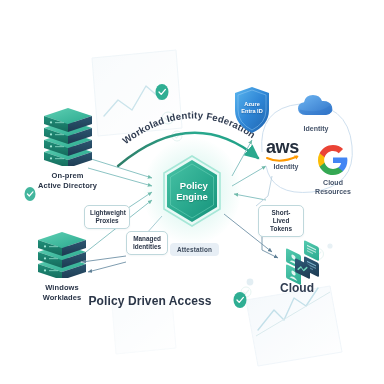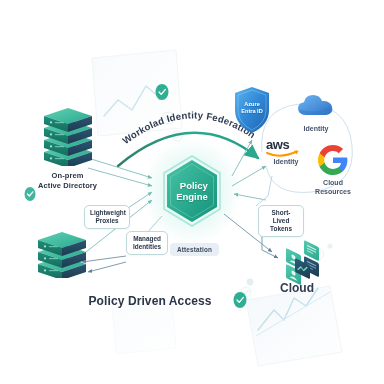--- a/index.html
+++ b/index.html
@@ -162,21 +162,21 @@
   
   #aws-mark {
     position: absolute;
     left: 266px;
     top: 138px;
     width: 40px;
     height: 22px;
   }
   .aws-word {
     font-family: "Liberation Sans", sans-serif;
-    font-size: 13px;
+    font-size: 18px;
     font-weight: bold;
     color: #252f3e;
     letter-spacing: -.4px;
     line-height: 1;
   }
 
   
   .logo-caption {
     text-align: center;
     font-size: 7px;
@@ -436,20 +436,22 @@
           <g transform="translate(0,0)">
             <path d="M28 0 L52 8 L28 16 L4 8 Z" fill="url(#srvTop)"></path>
             <path d="M4 8 L28 16 L28 24 L4 16 Z" fill="url(#srvLeft)"></path>
             <path d="M52 8 L28 16 L28 24 L52 16 Z" fill="url(#srvRight)"></path>
             <circle cx="11" cy="14.4" r="1.1" fill="#9fe6d4"></circle>
             <rect x="15" y="14" width="9" height="1.2" fill="#7fd0bd" opacity=".8"></rect>
           </g>
         </g>
       </svg>
     </div>
+    <div class="node-caption">Windows
+Worklades</div>
   </div>
 
   <div class="chip" style="left:84px; top:205px; width:46px;">Lightweight
 Proxies</div>
 
   <div class="chip" style="left:126px; top:231px; width:42px;">Managed
 Identities</div>
 
   <div class="chip" style="left:258px; top:205px; width:46px;">Short-Lived
 Tokens</div>

